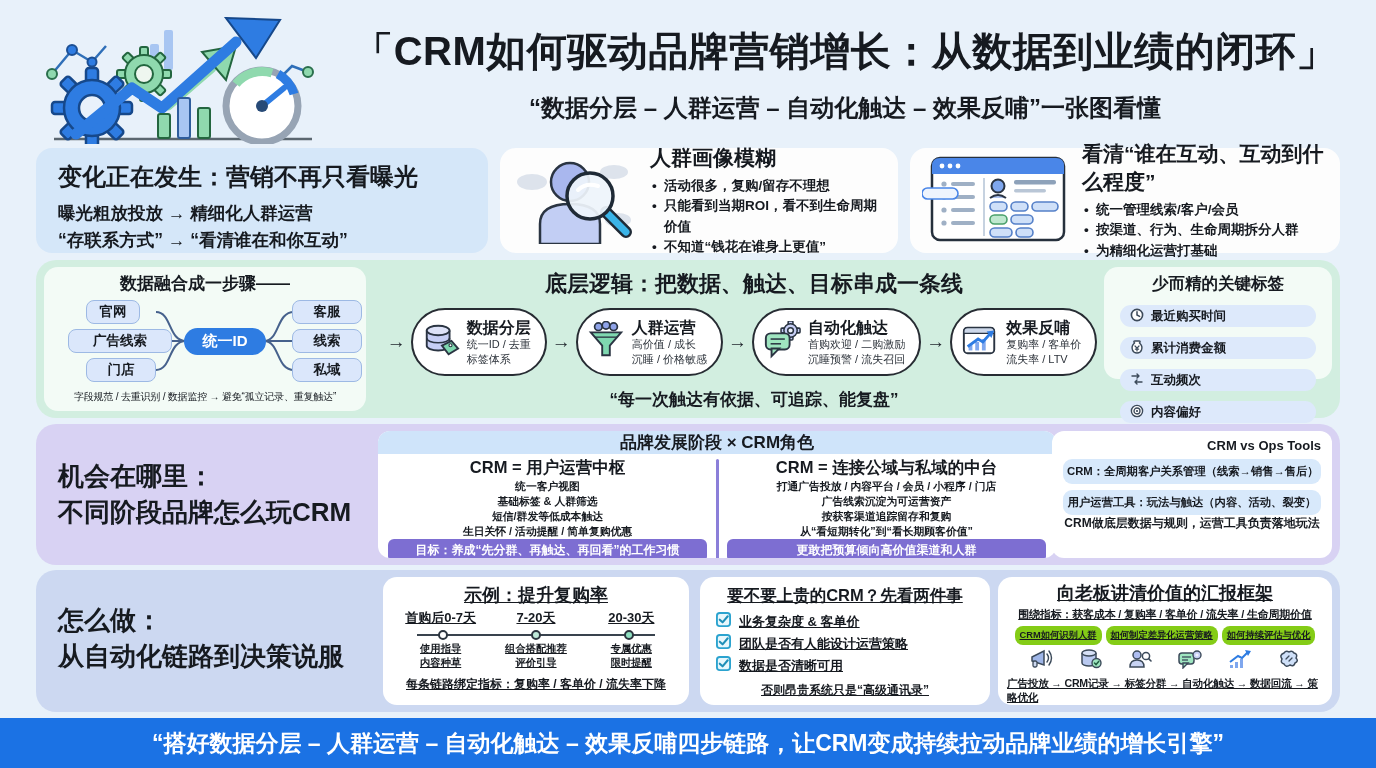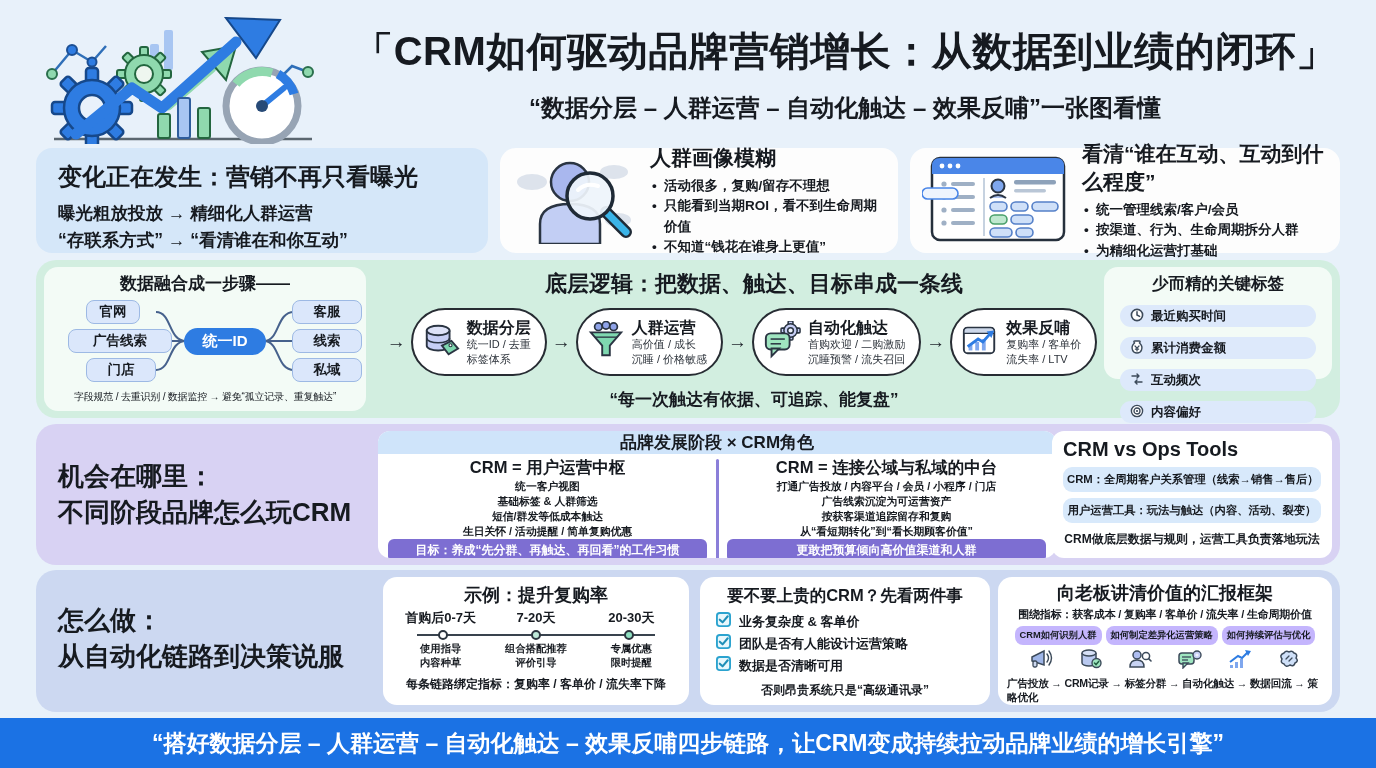--- a/index.html
+++ b/index.html
@@ -54,48 +54,48 @@
   .row3 .side-label { top:34px; }
   .stage-table { position:absolute; left:342px; top:7px; width:678px; height:127px; background:#fff; border-radius:12px; overflow:hidden; display:flex; flex-direction:column; }
   .stage-head { height:27px; background:#cfe4fa; display:flex; align-items:center; justify-content:center; font-size:17px; font-weight:800; }
   .stage-body { flex:1; display:flex; position:relative; }
   .stage-divider { position:absolute; left:calc(50% - 1.5px); top:5px; bottom:5px; width:3px; background:#8b7fd9; border-radius:2px; }
   .stage-col { flex:1; display:flex; flex-direction:column; padding:3px 10px 5px; }
   .col-title { text-align:center; font-size:16.5px; font-weight:800; }
   .col-line { text-align:center; font-size:10.8px; font-weight:700; line-height:1.38; }
   .col-foot { margin-top:auto; background:#7d6ed2; color:#ffffff; border-radius:6px; text-align:center; font-size:12px; font-weight:800; padding:3px 4px; }
   .vs-panel { position:absolute; right:8px; top:7px; width:280px; height:127px; background:#fff; border-radius:12px; padding:7px 11px; }
-  .vs-title { text-align:left; font-size:20px; font-weight:800; }
+  .vs-title { text-align:right; font-size:13px; font-weight:800; }
   .vs-pill { background:#d8e9fb; border-radius:9px; font-size:11.3px; font-weight:800; text-align:center; padding:5px 4px; margin-top:6px; white-space:nowrap; }
-  .vs-foot { text-align:center; font-size:12px; font-weight:800; margin-top:8px; }
+  .vs-foot { text-align:center; font-size:12px; font-weight:800; }
   
   .row4 { position:absolute; left:36px; top:570px; width:1304px; height:142px; background:#ccd8f1; border-radius:20px; }
   .row4 .side-label { top:32px; }
-  .panel { position:absolute; top:7px; height:128px; background:#fff; border-radius:14px; }
+  .panel { position:absolute; top:7px; height:128px; background:#fff; border-radius:14px;text-decoration:underline; }
   .example { left:347px; width:306px; padding:6px 10px; }
   .ex-title { text-align:center; font-size:18px; font-weight:800; }
   .tl-periods, .tl-subs { display:flex; }
   .tl-col { flex:1; text-align:center; }
   .tl-periods { margin-top:2px; }
   .tl-periods .tl-col { font-size:13px; font-weight:800; }
   .tl-line { position:relative; height:14px; margin:1px 24px 0; }
   .tl-line::before { content:""; position:absolute; left:0; right:0; top:6px; height:2px; background:#39434e; }
   .tl-dot { position:absolute; top:2px; width:10px; height:10px; border:2px solid #2c353f; border-radius:50%; background:#fff; }
   .tl-subs .tl-col { font-size:10.3px; font-weight:800; line-height:1.4; }
   .ex-foot { text-align:center; font-size:12px; font-weight:800; margin-top:5px; }
   .decision { left:664px; width:290px; padding:8px 16px; }
   .de-title { text-align:center; font-size:16.5px; font-weight:800; margin-bottom:5px; }
   .check-row { display:flex; align-items:center; gap:8px; margin-top:3px; }
   .check-row .cl { font-size:13px; font-weight:800; }
   .de-foot { text-align:center; font-size:12px; font-weight:800; margin-top:7px; }
   .report { right:8px; width:334px; padding:4px 9px; }
   .rp-title { text-align:center; font-size:18px; font-weight:800; }
   .rp-metrics { text-align:center; font-size:11px; font-weight:800; margin-top:2px; letter-spacing:-0.2px; }
   .rp-pills { display:flex; justify-content:center; gap:4px; margin-top:4px; }
-  .rp-pill { background:#c4b5fd; border-radius:8px; font-size:9.3px; font-weight:800; padding:3px 5px; white-space:nowrap; }
+  .rp-pill { background:#84cc16; border-radius:8px; font-size:9.3px; font-weight:800; padding:3px 5px; white-space:nowrap; }
   .rp-icons { display:flex; justify-content:space-around; align-items:center; margin-top:4px; padding:0 10px; }
   .rp-flow { text-align:left; font-size:10.6px; font-weight:800; margin-top:4px; letter-spacing:-0.2px; }
   
   .banner { position:absolute; left:0; top:718px; width:1376px; height:50px; background:#1b72e4;
             display:flex; align-items:center; justify-content:center; color:#fff; font-size:23px; font-weight:800; }
 </style>
 </head>
 <body>
 
 <div class="page">

